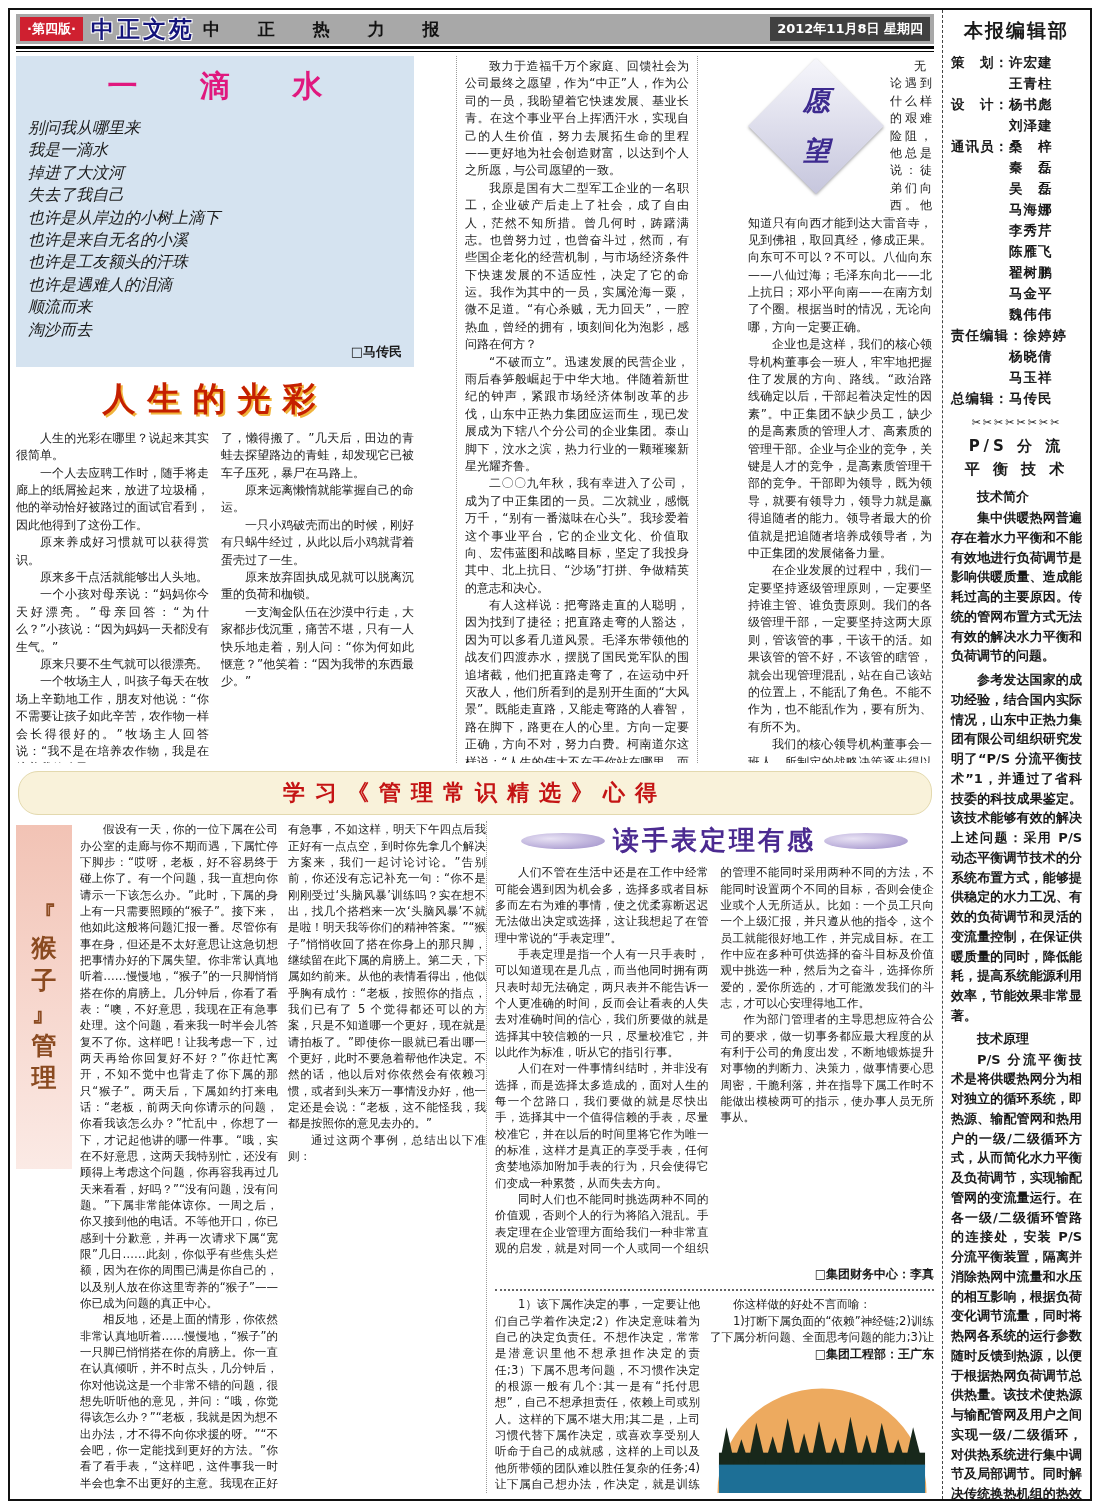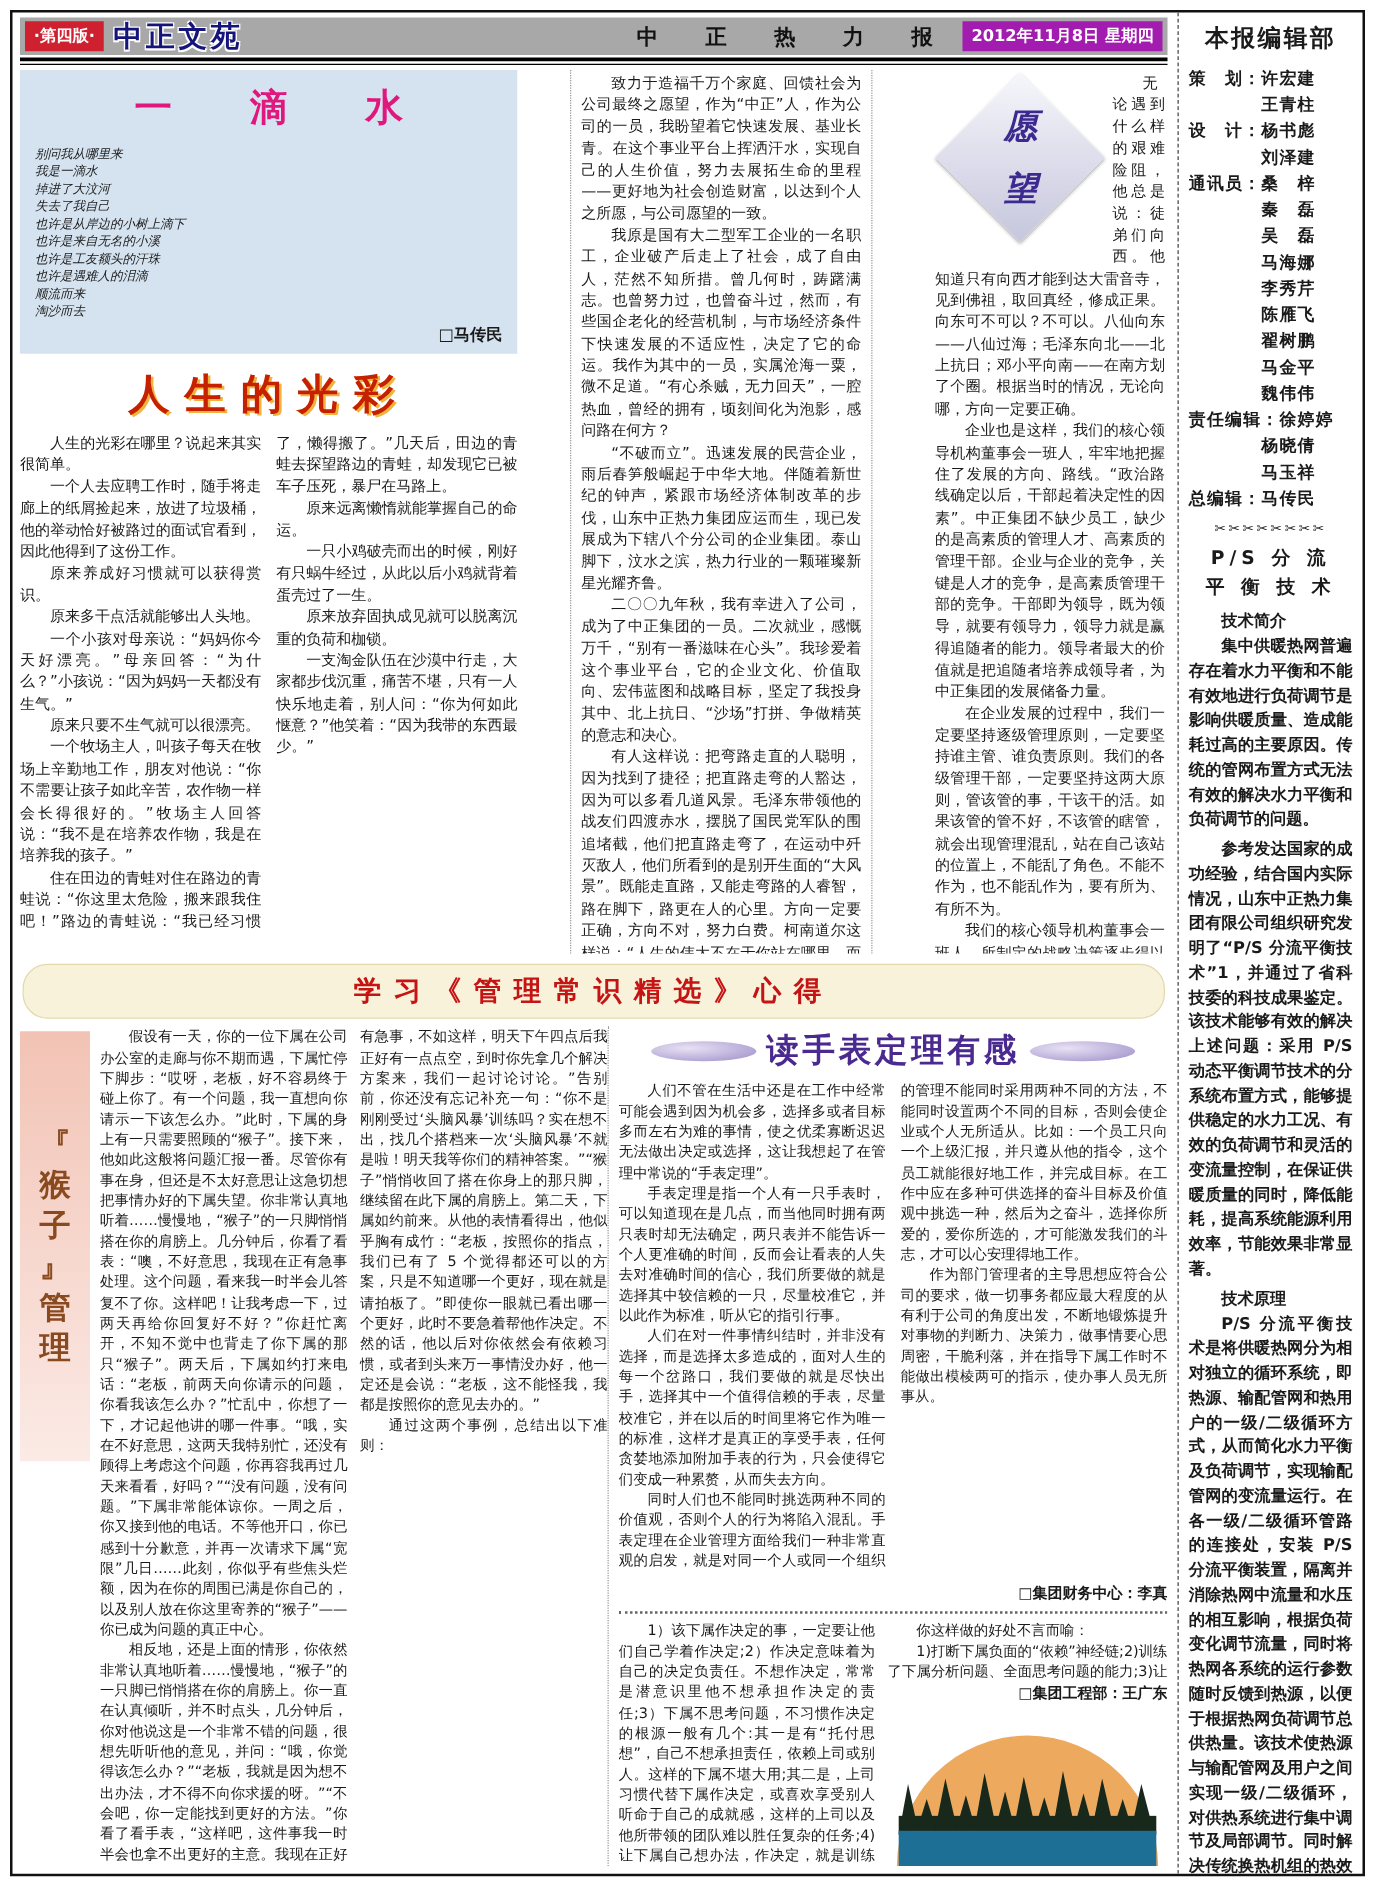--- a/index.html
+++ b/index.html
@@ -7,39 +7,39 @@
   .page { width: 1100px; height: 1509px; padding: 8px; }
   .frame { border: 2px solid #111; height: 100%; display: flex; overflow: hidden; }
 
   
   .main-col { flex: 1; padding: 4px 8px 6px 6px; display: flex; flex-direction: column; overflow: hidden; }
 
   .masthead { height: 30px; background: #a8a8a8; display: flex; align-items: center; padding: 0 4px; gap: 8px; }
   .edition-box { background:#cf2030; color:#fff; font-size:13px; font-weight:bold; padding:3px 7px; white-space:nowrap; }
   .section-title { font-size:23px; font-weight:bold; color:#14147a; letter-spacing:3px; font-family:"DejaVu Serif",serif;
      text-shadow:1px 1px 0 #fff,-1px -1px 0 #fff,1px -1px 0 #fff,-1px 1px 0 #fff; white-space:nowrap; }
-  .paper-name { flex:1; text-align:right; font-size:17px; font-weight:bold; letter-spacing:16px; color:#111; font-family:"DejaVu Serif",serif; white-space:nowrap; }
-  .date-box { background:#a21caf; color:#fff; font-size:13px; font-weight:bold; padding:3px 7px; white-space:nowrap; }
+  .paper-name { flex:1; text-align:left; font-size:17px; font-weight:bold; letter-spacing:16px; color:#111; font-family:"DejaVu Serif",serif; white-space:nowrap; }
+  .date-box { background:#404040; color:#fff; font-size:13px; font-weight:bold; padding:3px 7px; white-space:nowrap; }
   .rule { border-top:3px solid #000; border-bottom:1px solid #000; height:6px; margin:2px 0 4px; }
 
   p.t { font-size:12px; line-height:1.45; text-indent:2em; text-align:justify; margin:0; }
   .byline { text-align:right; font-weight:bold; font-size:12px; margin-top:2px; }
 
   
   .row-a { display:flex; height:712px; overflow:hidden;gap:42px; }
   .col-left { width:398px; overflow:hidden; }
   .col-center { width:242px; border-left:1px dotted #999; border-right:1px dotted #999; padding:2px 8px; overflow:hidden; }
   .col-right { flex:1; padding:2px 2px 2px 8px; overflow:hidden; }
 
   .poem-box { background:#d5e3f0; padding:10px 12px 6px; }
   .poem-title { text-align:center; color:#e0187e; font-size:30px; font-weight:bold; letter-spacing:26px; text-indent:26px;
      margin-bottom:10px; font-family:"DejaVu Serif",serif; }
   .poem-cols { display:flex; gap:8px; }
   .poem-col { flex:1; }
-  .poem-col p { font-size:10px; line-height:1.4; font-style:italic; font-family:"DejaVu Serif",serif; }
+  .poem-col p { font-size:16px; line-height:1.4; font-style:italic; font-family:"DejaVu Serif",serif; }
   .poem-byline { text-align:right; font-weight:bold; font-size:13px; margin-top:2px; }
 
   .glory-title { text-align:center; font-size:33px; font-weight:bold; color:#c52000; letter-spacing:12px;
      text-shadow:2px 2px 0 #f0b43c; font-family:"DejaVu Serif",serif; margin:10px 0 8px; }
   .glory-body { column-count:2; column-gap:12px; column-fill:auto; height:400px; overflow:hidden; }
 
   .wish-diamond { width:96px; height:96px; transform:rotate(45deg); background:linear-gradient(135deg,#f6f6fb,#c6c6dd);
      float:left; margin:20px 26px 26px 20px; box-shadow:1px 1px 3px #aaa; display:flex; align-items:center; justify-content:center; }
   .wish-diamond .inner { transform:rotate(-45deg); display:flex; flex-direction:column; align-items:center; gap:14px; }
   .wish-diamond .inner span { font-size:27px; font-weight:bold; color:#3d2a8f; font-family:"DejaVu Serif",serif; font-style:italic; }

